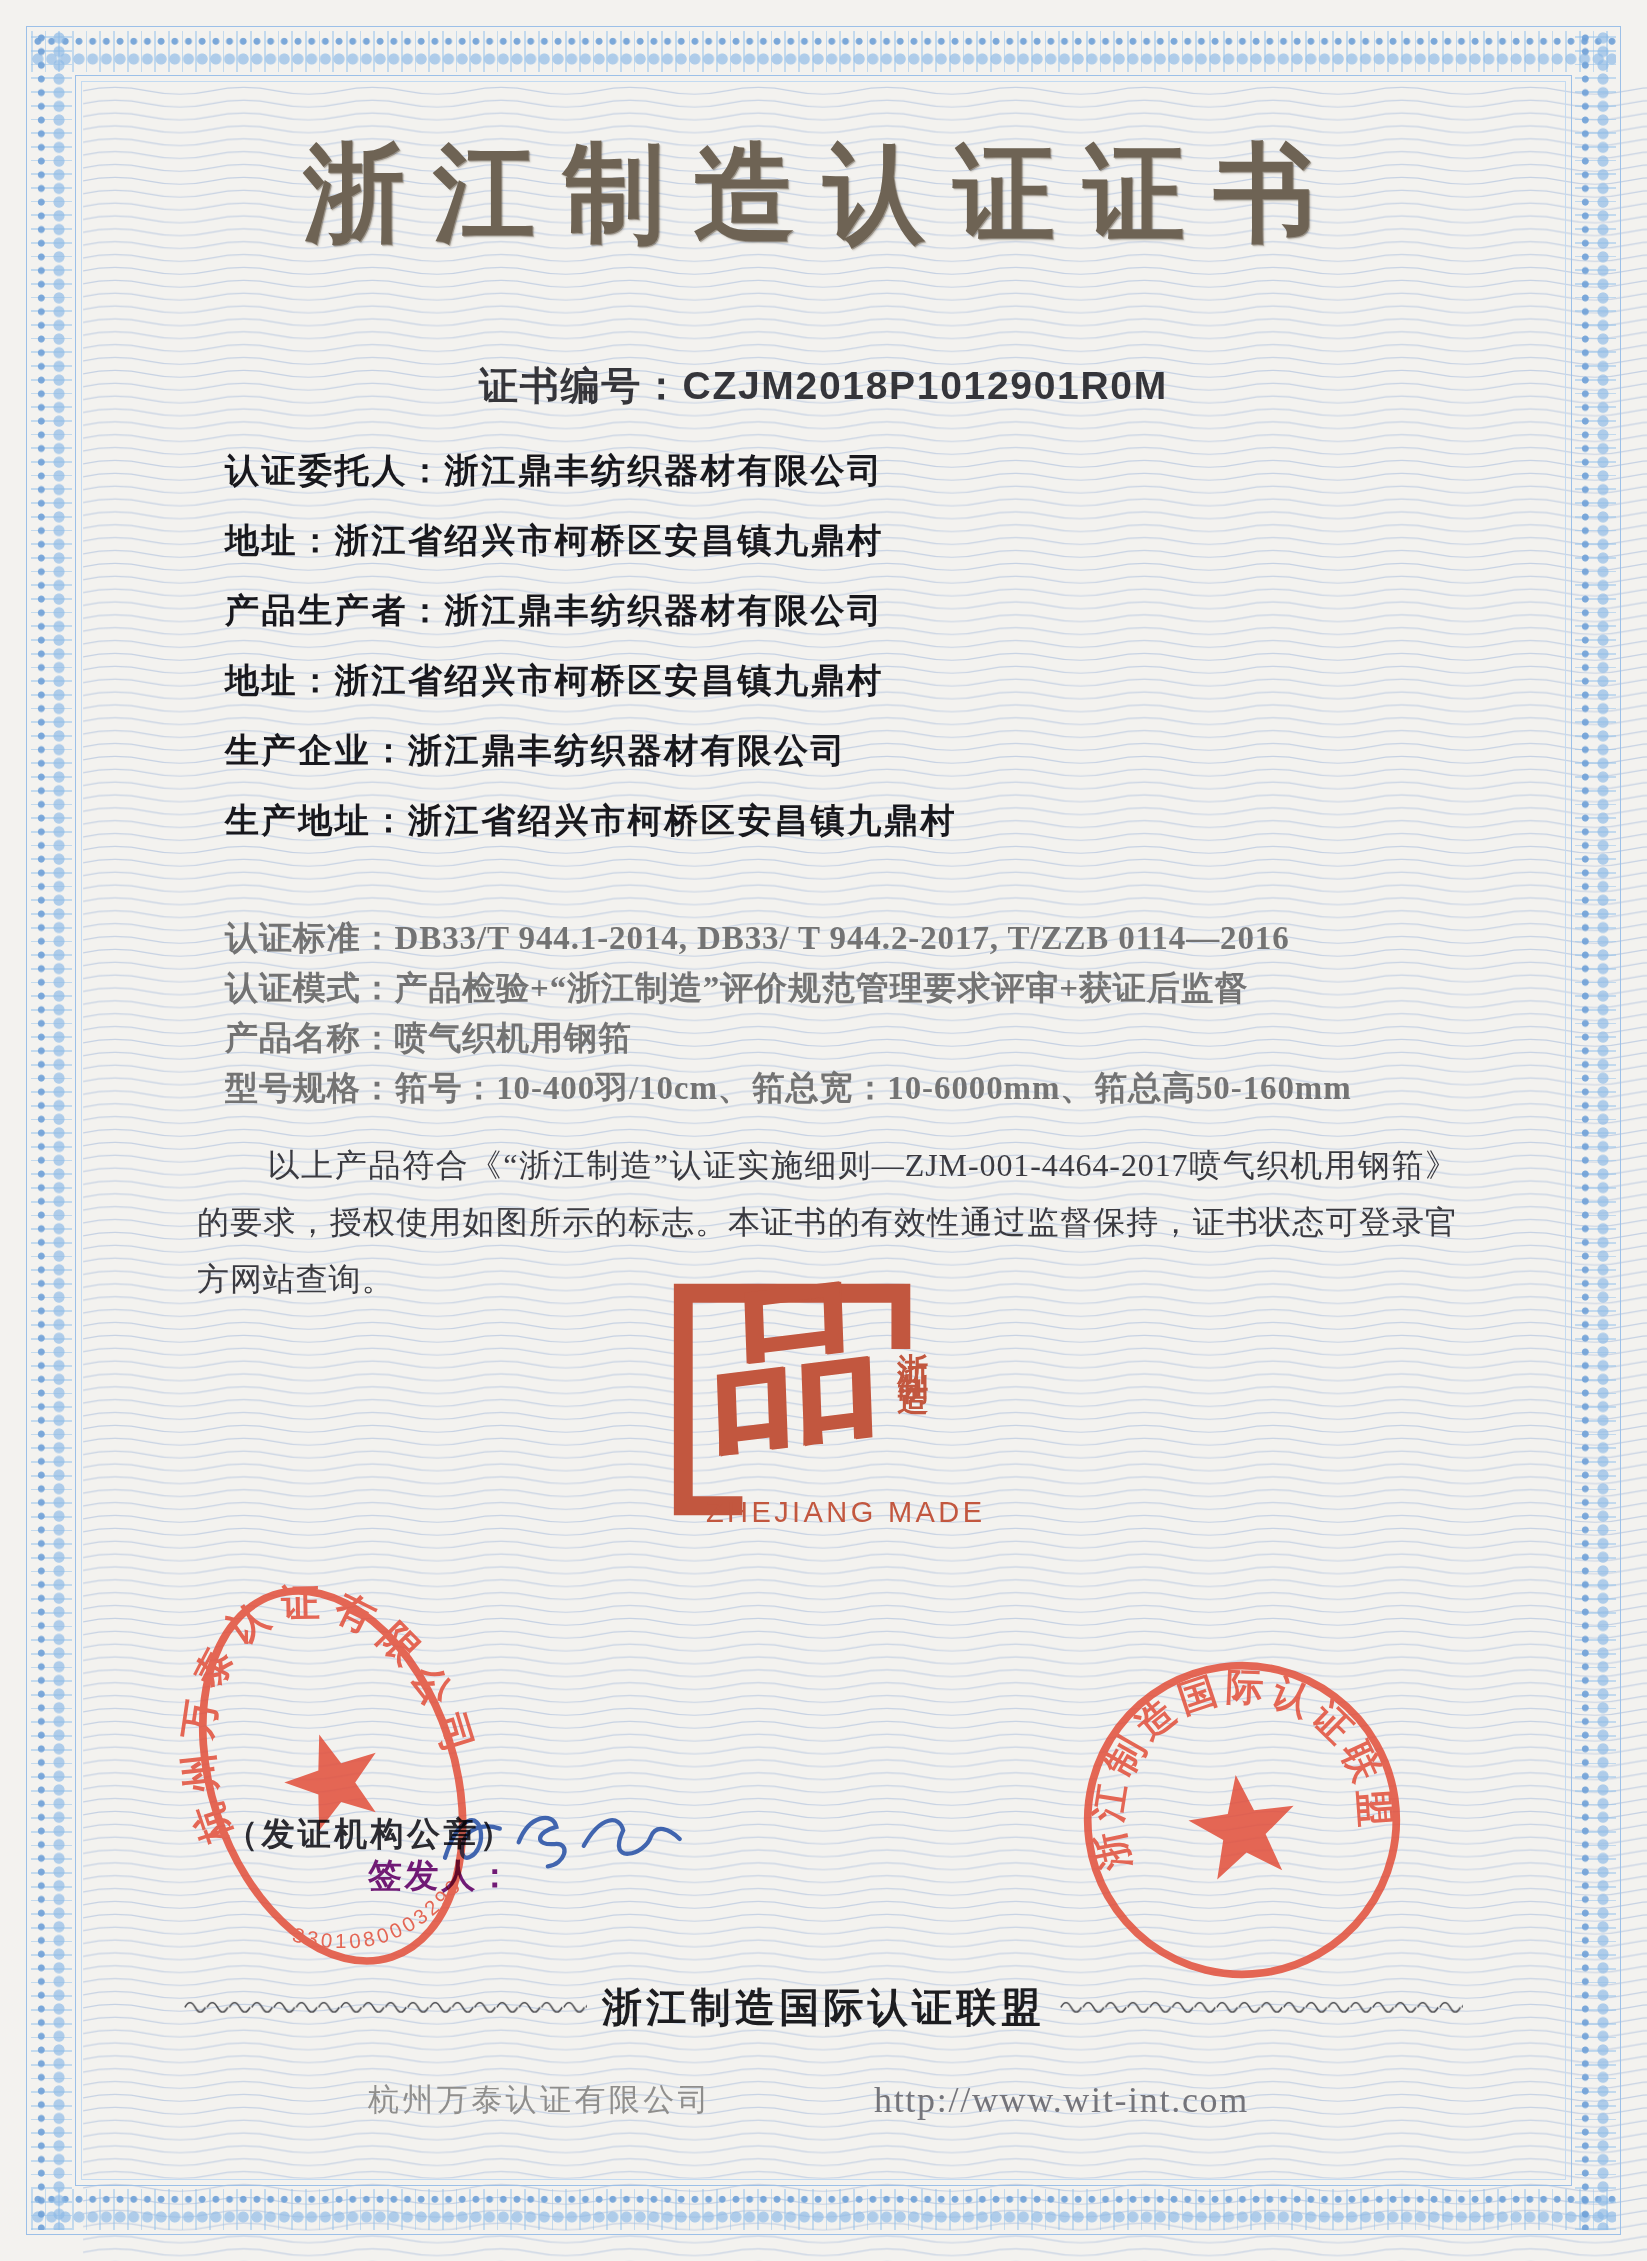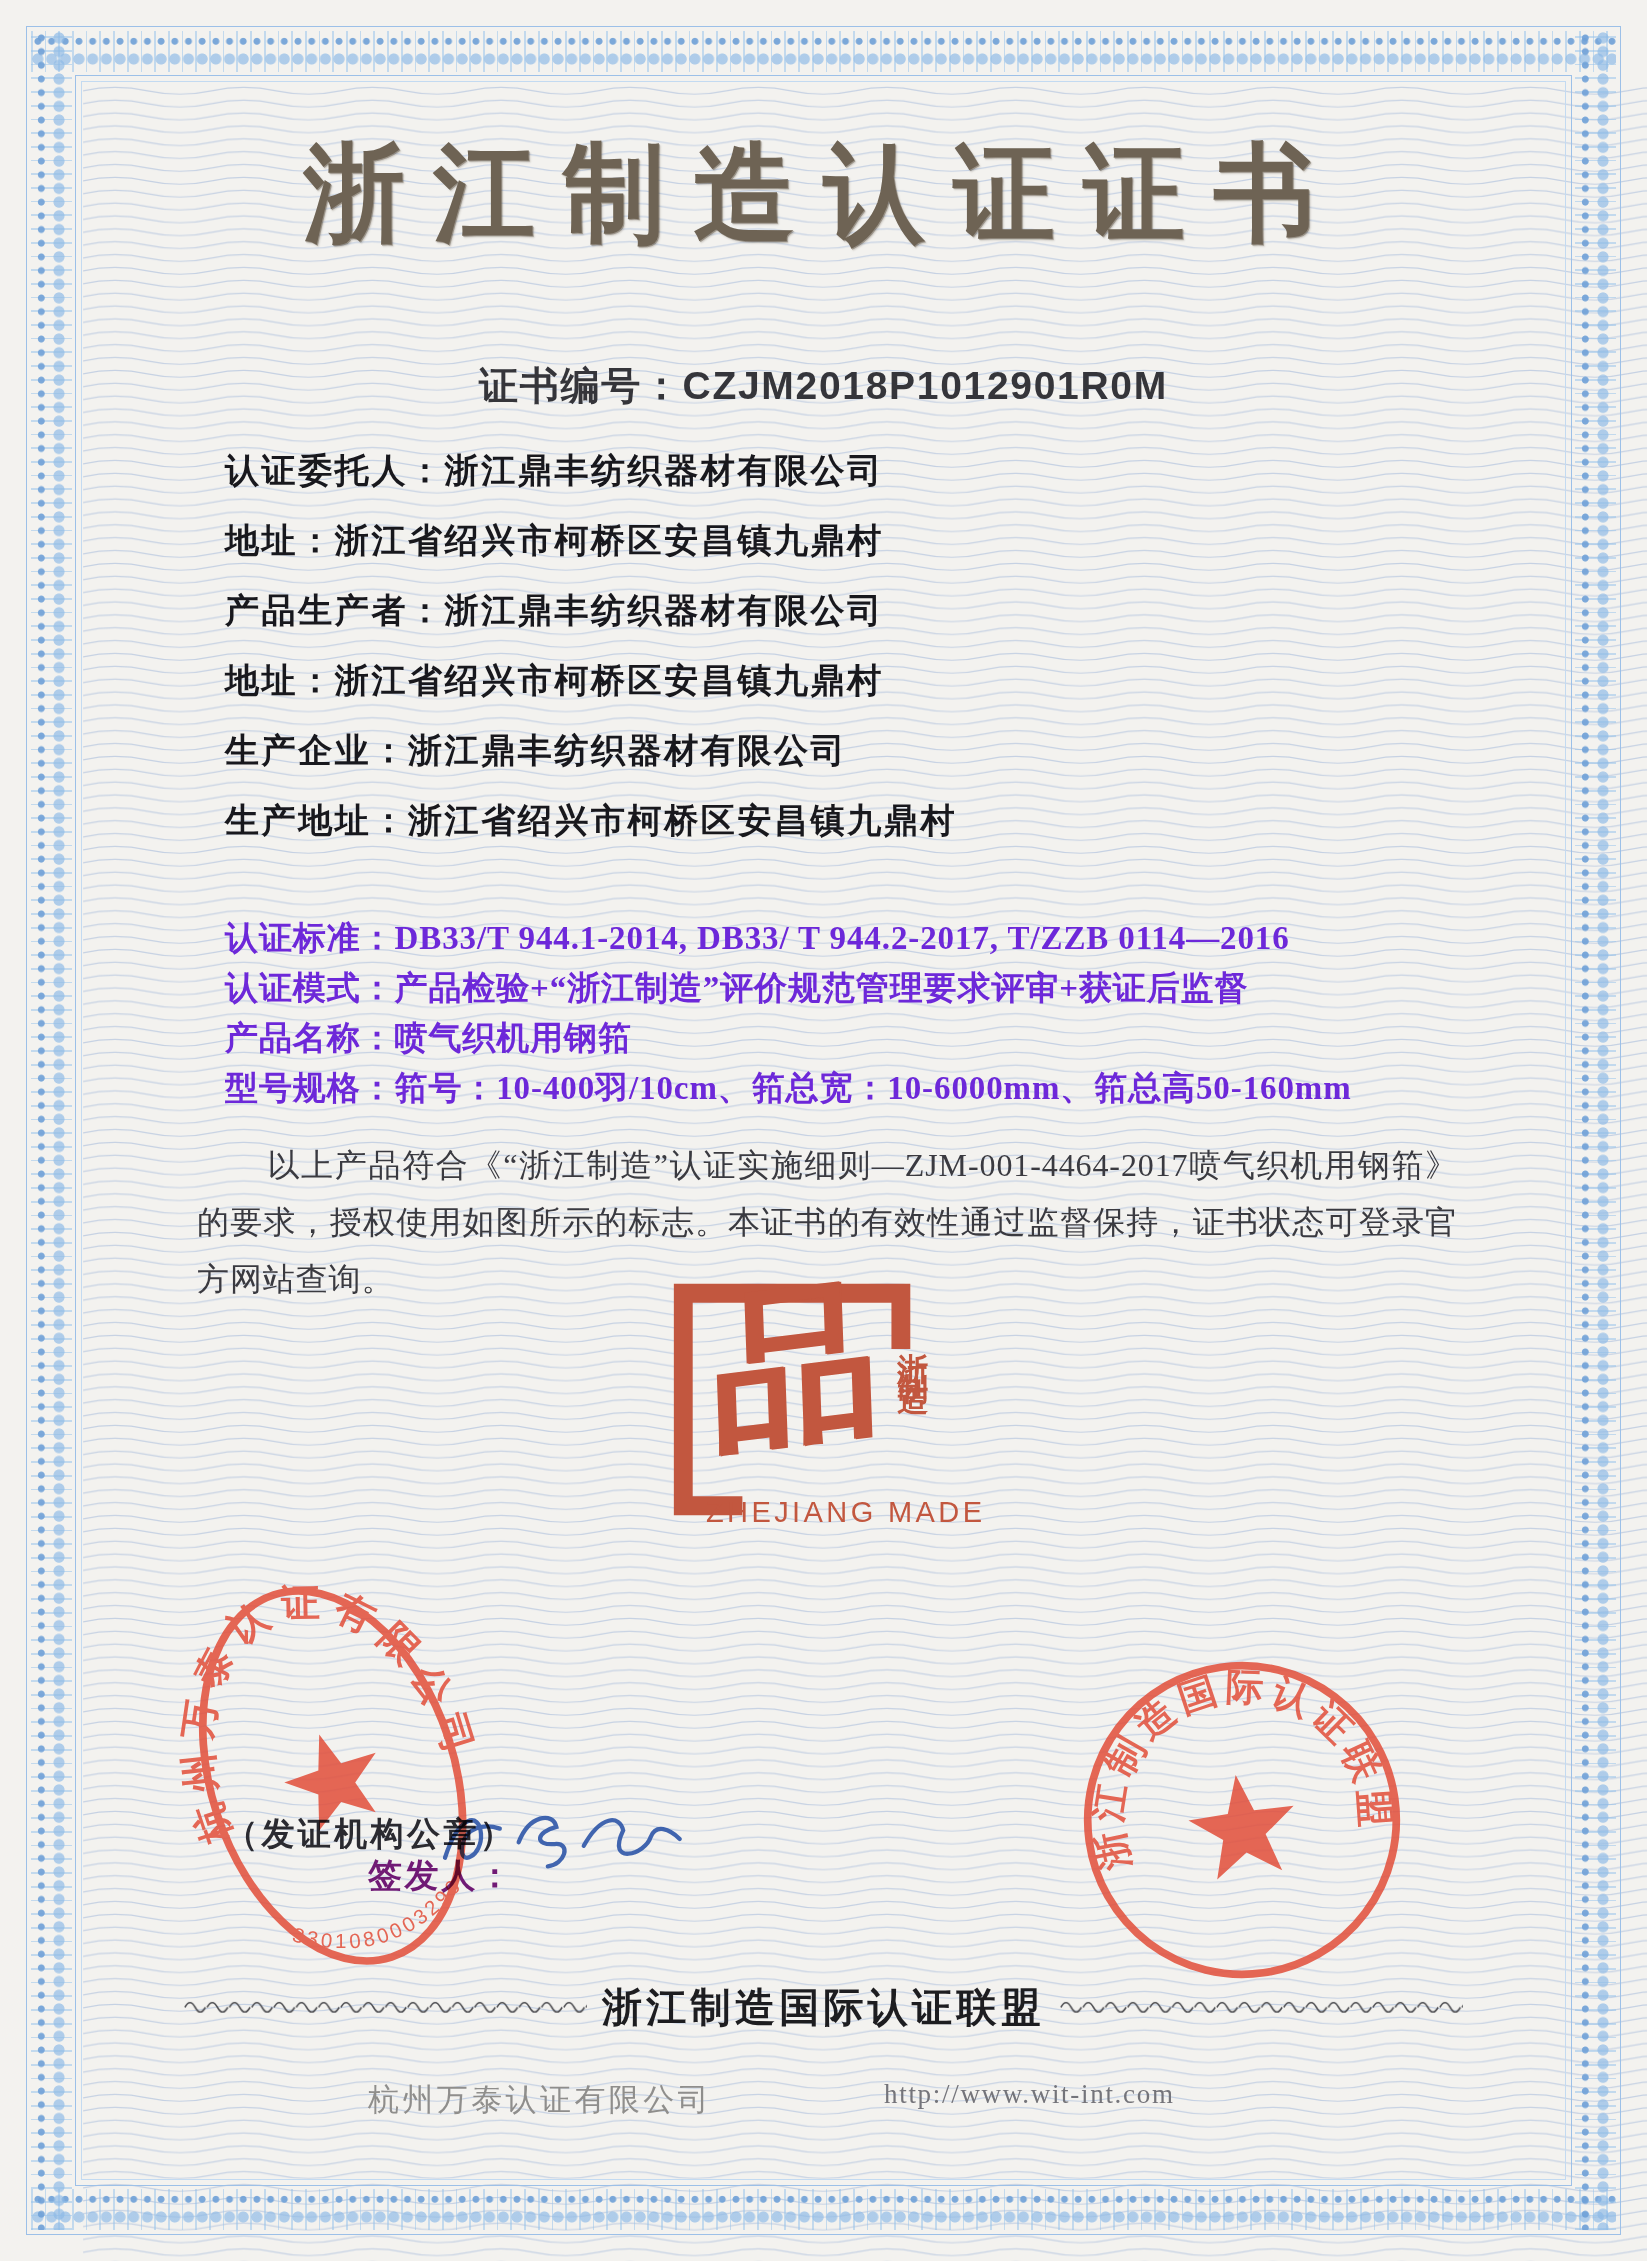--- a/index.html
+++ b/index.html
@@ -52,21 +52,21 @@
   .certline {
     position:absolute; top:359px; left:0; right:0;
     text-align:center;
     font-family:"Liberation Sans","DejaVu Sans",sans-serif;
     font-size:39px; font-weight:bold; letter-spacing:1.7px;
     color:#35353a;
   }
   .fields { position:absolute; left:225px; top:448px; }
   .fields .row { height:70px; font-size:34px; font-weight:bold; letter-spacing:2.6px; color:#18181d; white-space:nowrap; }
   .specs { position:absolute; left:225px; top:916px; }
-  .specs .row { height:50px; font-size:33px; font-weight:600; letter-spacing:0.9px; color:#6d28d9; white-space:nowrap; }
+  .specs .row { height:50px; font-size:33px; font-weight:600; letter-spacing:0.9px; color:#737373; white-space:nowrap; }
   .statement {
     position:absolute; left:197px; top:1137px; width:1261px;
     font-size:32px; line-height:57px; color:#3a3a40;
     text-indent:2.2em; text-align:justify; letter-spacing:0.9px;
   }
 
   
   .logo { position:absolute; left:667px; top:1275px; width:268px; height:257px; color:#c2573f; }
   .logo .frame { position:absolute; left:0; top:0; }
   .logo .mark {
@@ -100,21 +100,21 @@
   .seal.right-seal { left:1062px; top:1640px; }
 
   
   .alliance-band {
     position:absolute; left:0; right:0; top:1980px;
     display:flex; align-items:center; justify-content:center; gap:15.4px;
   }
   .alliance-band .orn { flex:none; }
   .alliance-text { font-size:40px; font-weight:bold; letter-spacing:4.3px; color:#1d1d20; white-space:nowrap; }
   .footer-issuer { position:absolute; left:360px;  top:2079px; width:360px;  text-align:center; font-size:31px; letter-spacing:3.4px; color:#8f8e8c; }
-  .footer-url    { position:absolute; left:884px; top:2079px; width:395px; font-size:27px; letter-spacing:1.7px; color:#74747a; }
+  .footer-url    { position:absolute; left:864px; top:2079px; width:395px; text-align:center; font-size:36px; letter-spacing:1.7px; color:#74747a; }
 </style>
 </head>
 <body>
 
 <div class="page">
 
   <svg class="waves" xmlns="http://www.w3.org/2000/svg" width="100%" height="100%" viewBox="0 0 1920 2636">
     <defs>
       <pattern id="wav" width="150" height="15" patternUnits="userSpaceOnUse">
         <path d="M0 9 Q 37 1 75 9 T 150 9" fill="none" stroke="#a9bcdc" stroke-width="1.4" opacity="0.62"></path>

